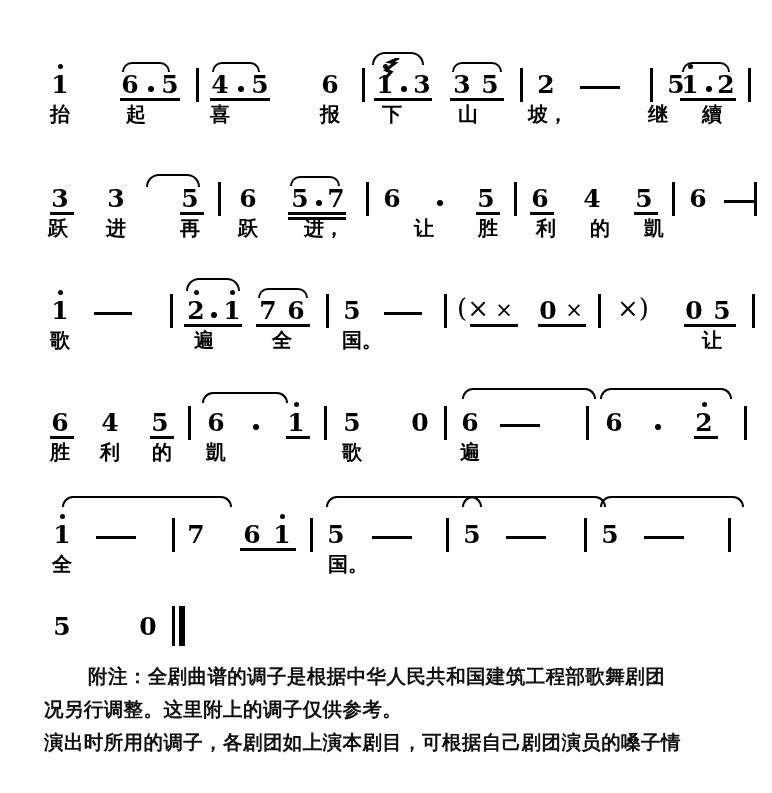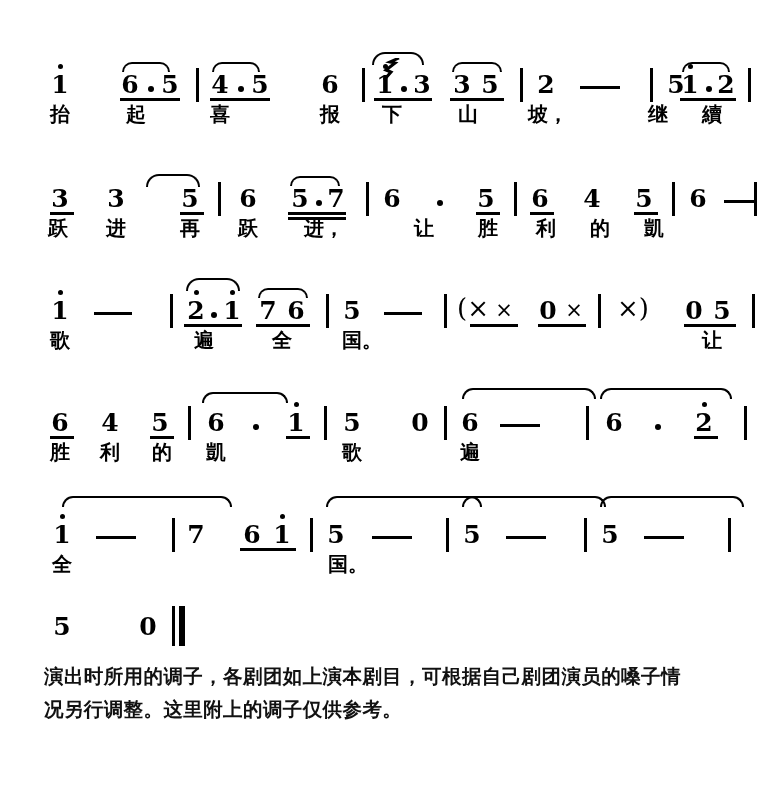--- a/index.html
+++ b/index.html
@@ -398,17 +398,18 @@
   <div class="system" style="top:588px;height:60px">
     <div class="noterow">
       <span class="note" style="left:62px">5</span>
       <span class="note" style="left:148px">0</span>
       <span class="bar end" style="left:172px;height:40px;top:18px"></span>
       <span class="bar endthick" style="left:179px;height:40px;top:18px"></span>
     </div>
   </div>
 
   <div class="footnote">
+    <span class="fl indent">附注：全剧曲谱的调子是根据中华人民共和国建筑工程部歌舞剧团</span>
+    <span class="fl">况另行调整。这里附上的调子仅供参考。</span>
     <span class="fl">演出时所用的调子，各剧团如上演本剧目，可根据自己剧团演员的嗓子情</span>
-    <span class="fl">况另行调整。这里附上的调子仅供参考。</span>
   </div>
 
 </div>
 
 </body></html>

